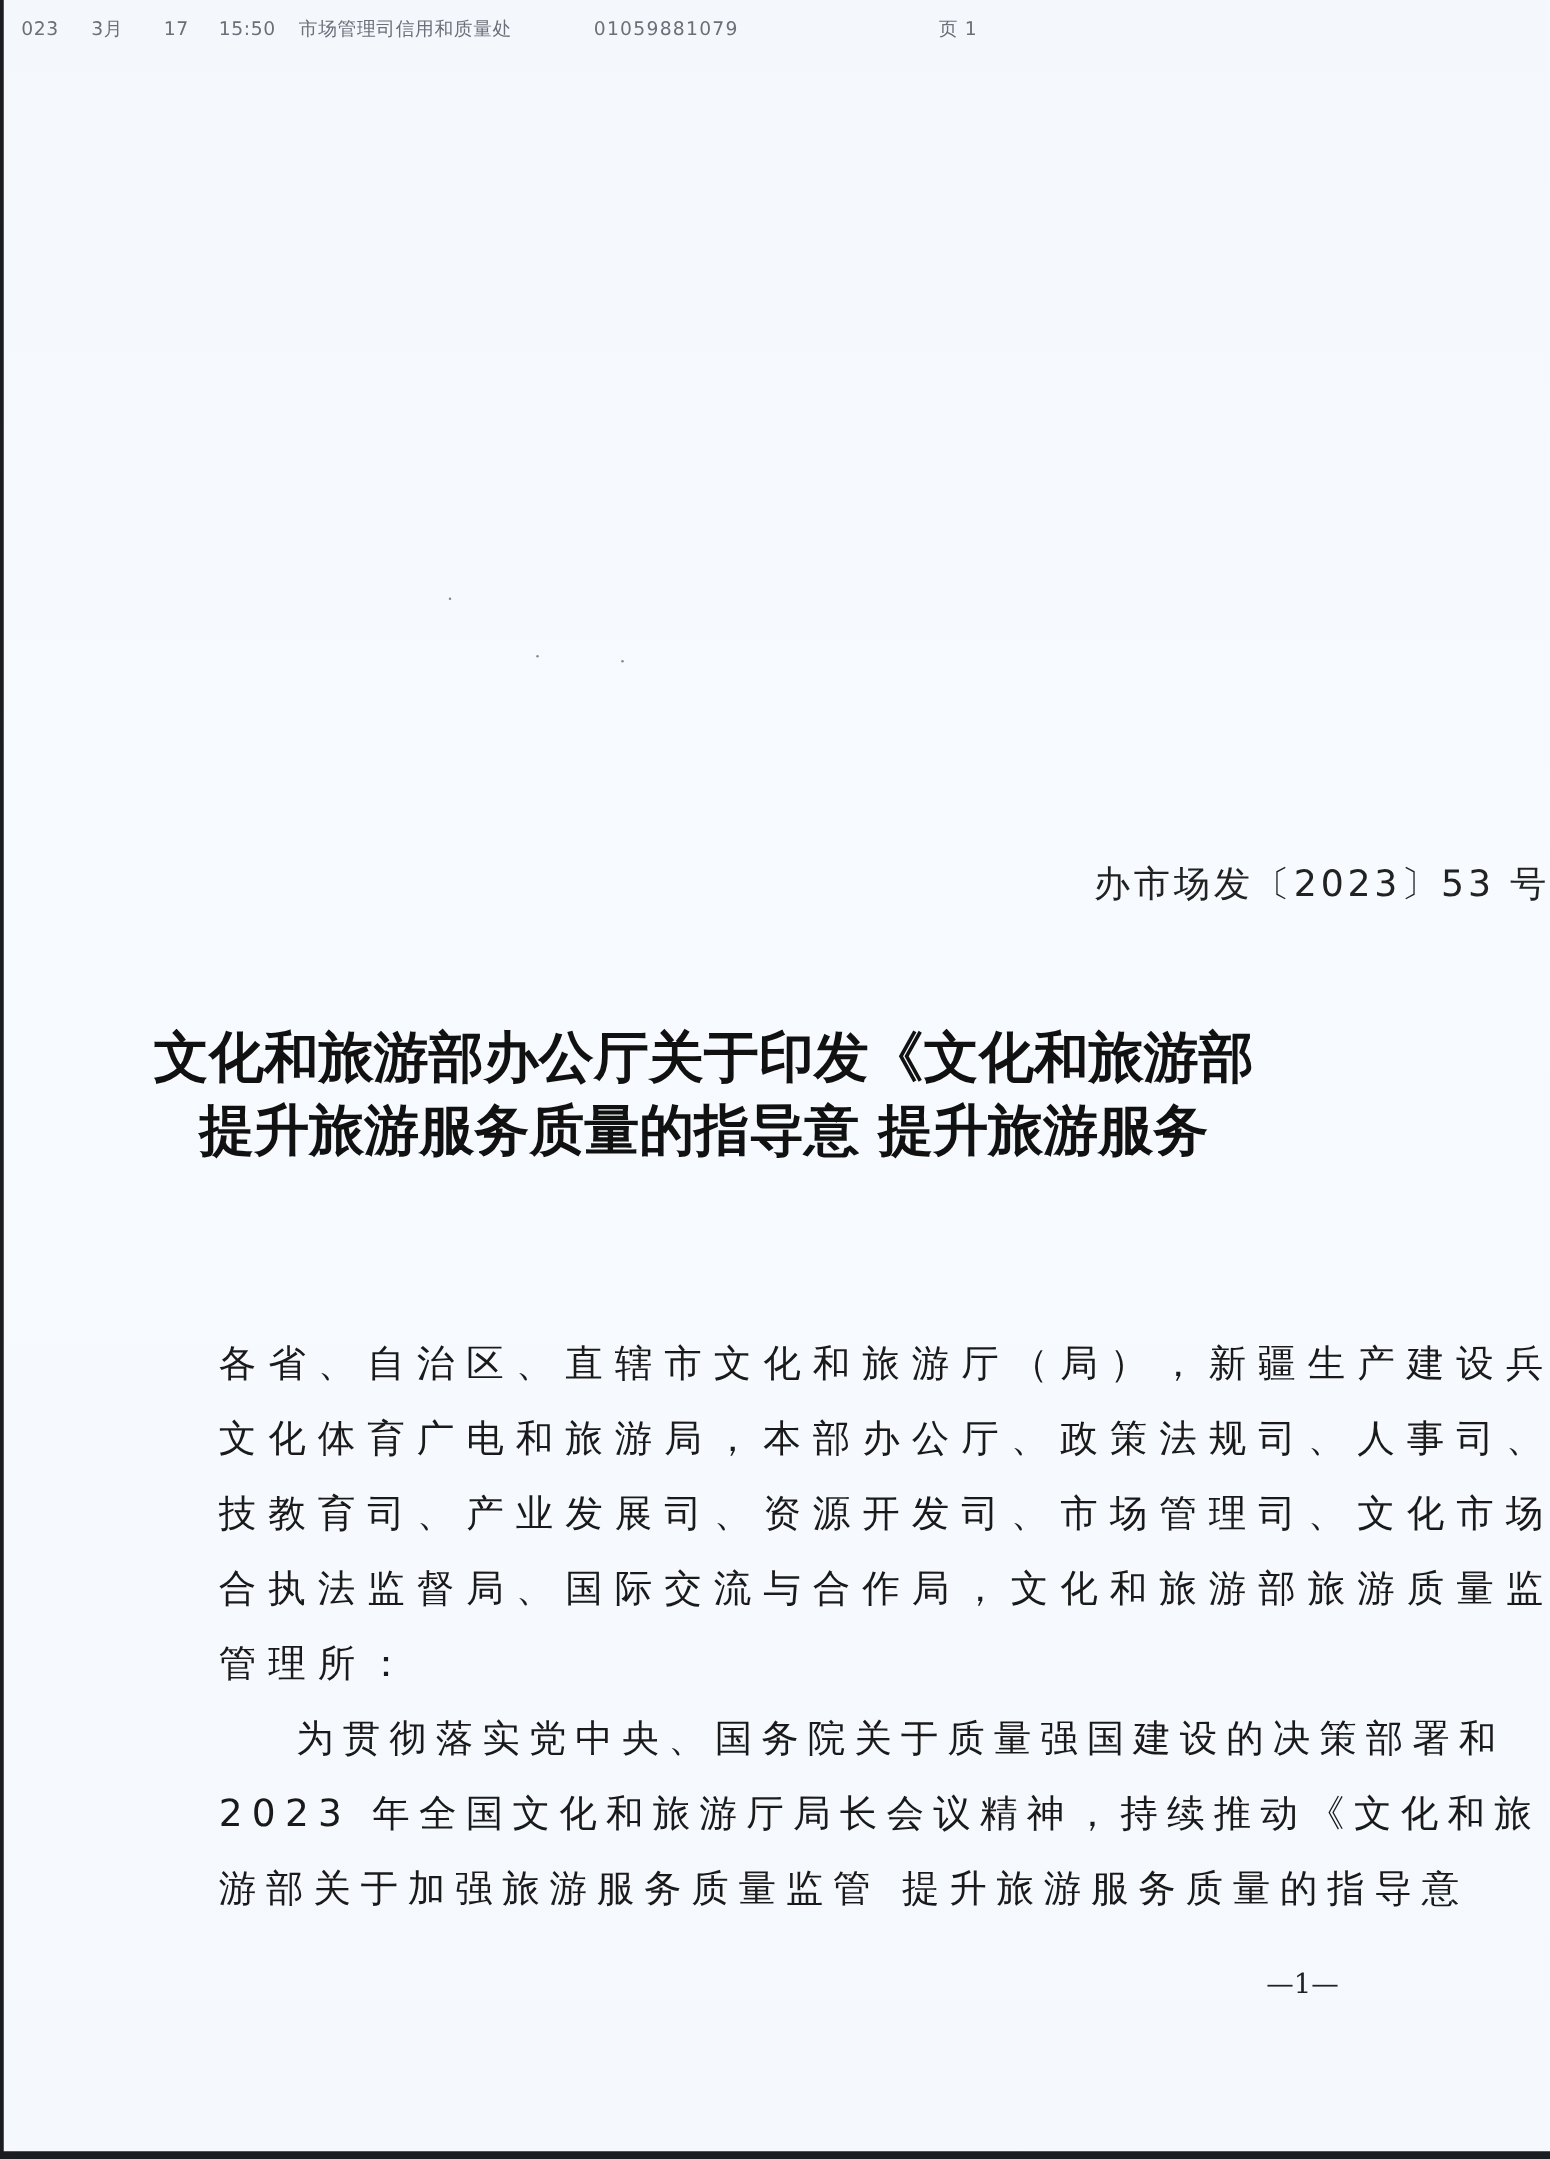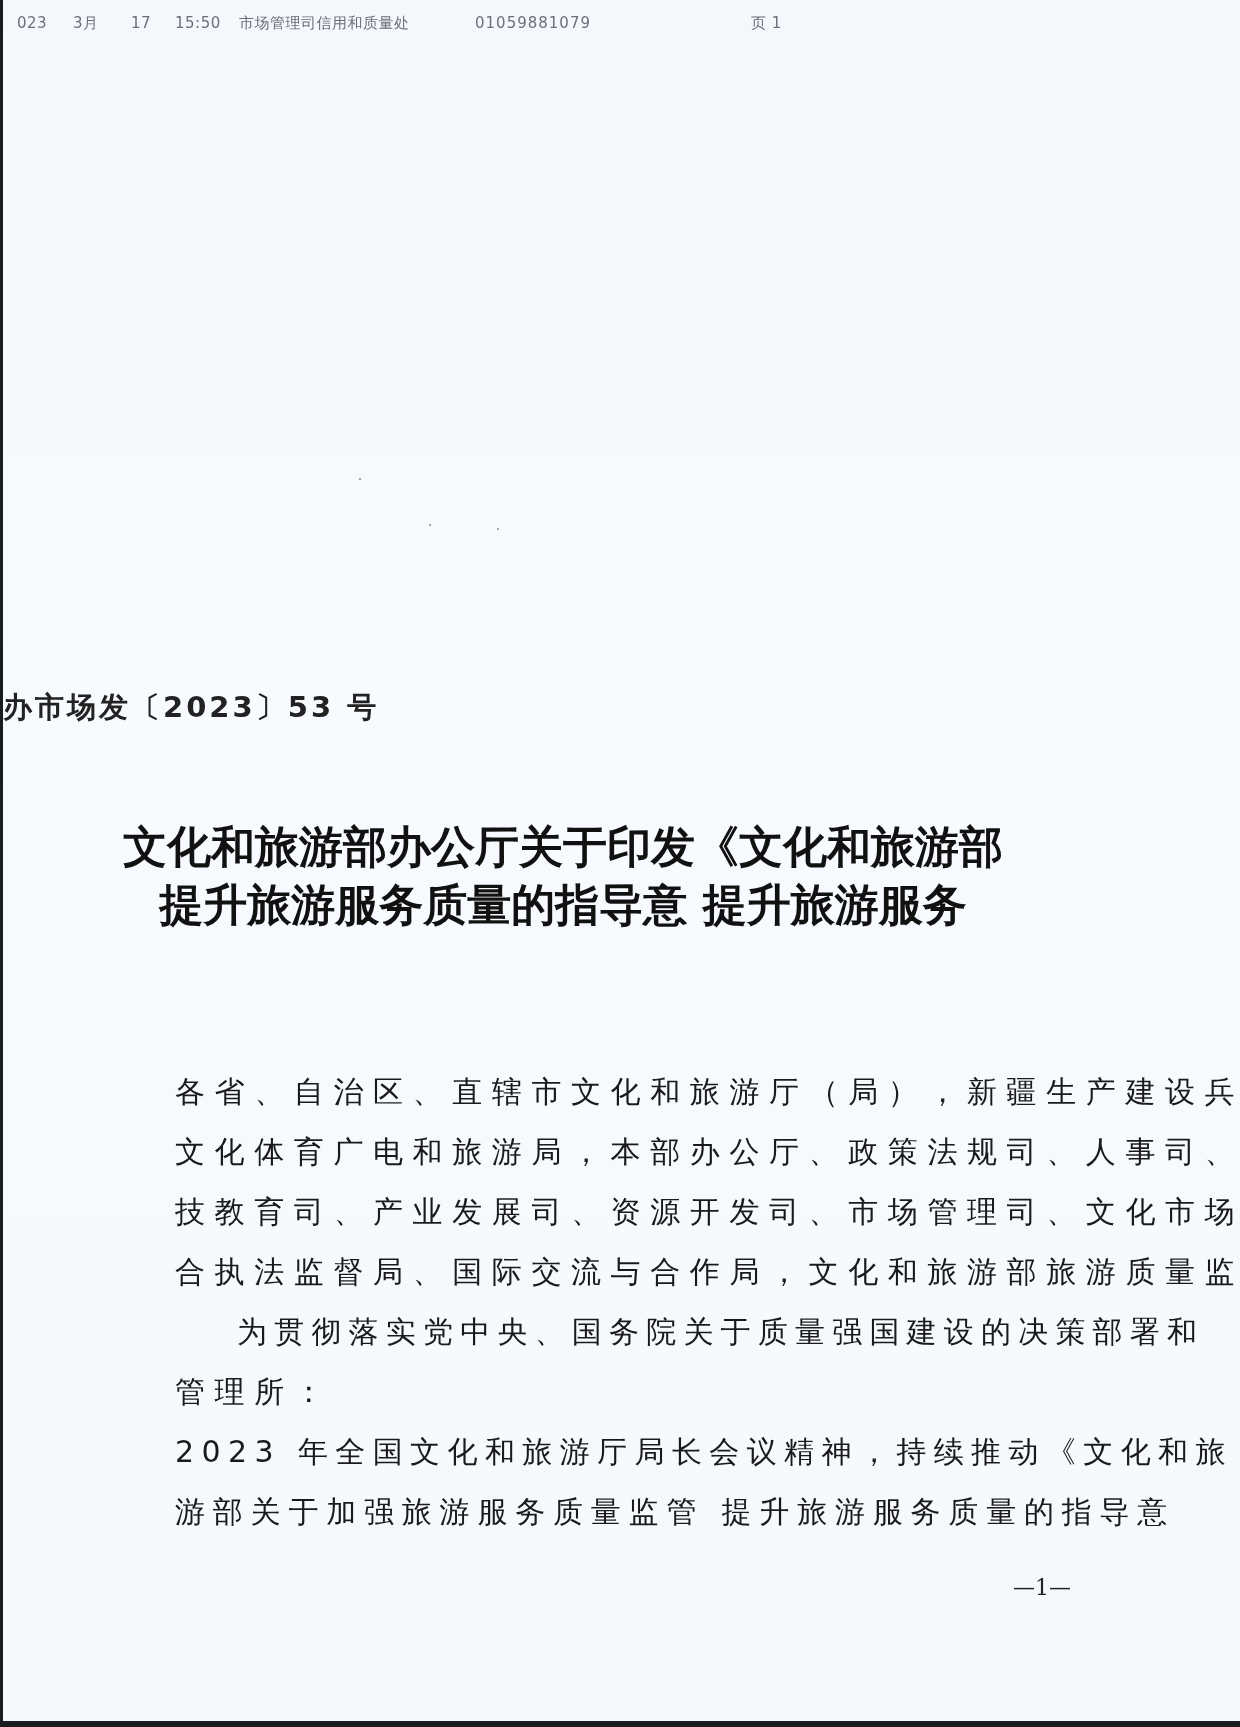--- a/index.html
+++ b/index.html
@@ -45,26 +45,25 @@
     .fax-time { left: 166px; }
     .fax-sender { left: 230px; }
     .fax-number { left: 466px; letter-spacing: 1px; }
     .fax-page { left: 742px; text-align: center; }
 
     .doc-number {
       position: absolute;
       top: 688px;
       left: 0;
       width: 1237px;
-      text-align: left;
+      text-align: right;
       font-family: "DejaVu Sans", "Liberation Sans", sans-serif;
       font-size: 29px;
       letter-spacing: 3px;
       color: #222;
-      font-weight: bold;
     }
     .title {
       position: absolute;
       top: 818px;
       left: 0;
       width: 1120px;
       text-align: center;
       font-family: "DejaVu Serif", "Liberation Serif", serif;
       font-weight: bold;
       font-size: 44px;
@@ -133,20 +132,20 @@
   <div class="title">
     <div>文化和旅游部办公厅关于印发《文化和旅游部</div>
     <div>提升旅游服务质量的指导意  提升旅游服务</div>
   </div>
 
   <div class="body-text">
     <div class="line">各省、自治区、直辖市文化和旅游厅（局），新疆生产建设兵团</div>
     <div class="line">文化体育广电和旅游局，本部办公厅、政策法规司、人事司、科</div>
     <div class="line">技教育司、产业发展司、资源开发司、市场管理司、文化市场综</div>
     <div class="line">合执法监督局、国际交流与合作局，文化和旅游部旅游质量监督</div>
+    <div class="line">管理所：</div>
     <div class="line indent">为贯彻落实党中央、国务院关于质量强国建设的决策部署和</div>
-    <div class="line">管理所：</div>
     <div class="line" style="letter-spacing:7.4px;">2023 年全国文化和旅游厅局长会议精神，持续推动《文化和旅</div>
     <div class="line" style="letter-spacing:7.8px;">游部关于加强旅游服务质量监管  提升旅游服务质量的指导意</div>
   </div>
 
   <div class="page-number">—1—</div>
 </div>
 
 </body></html>

